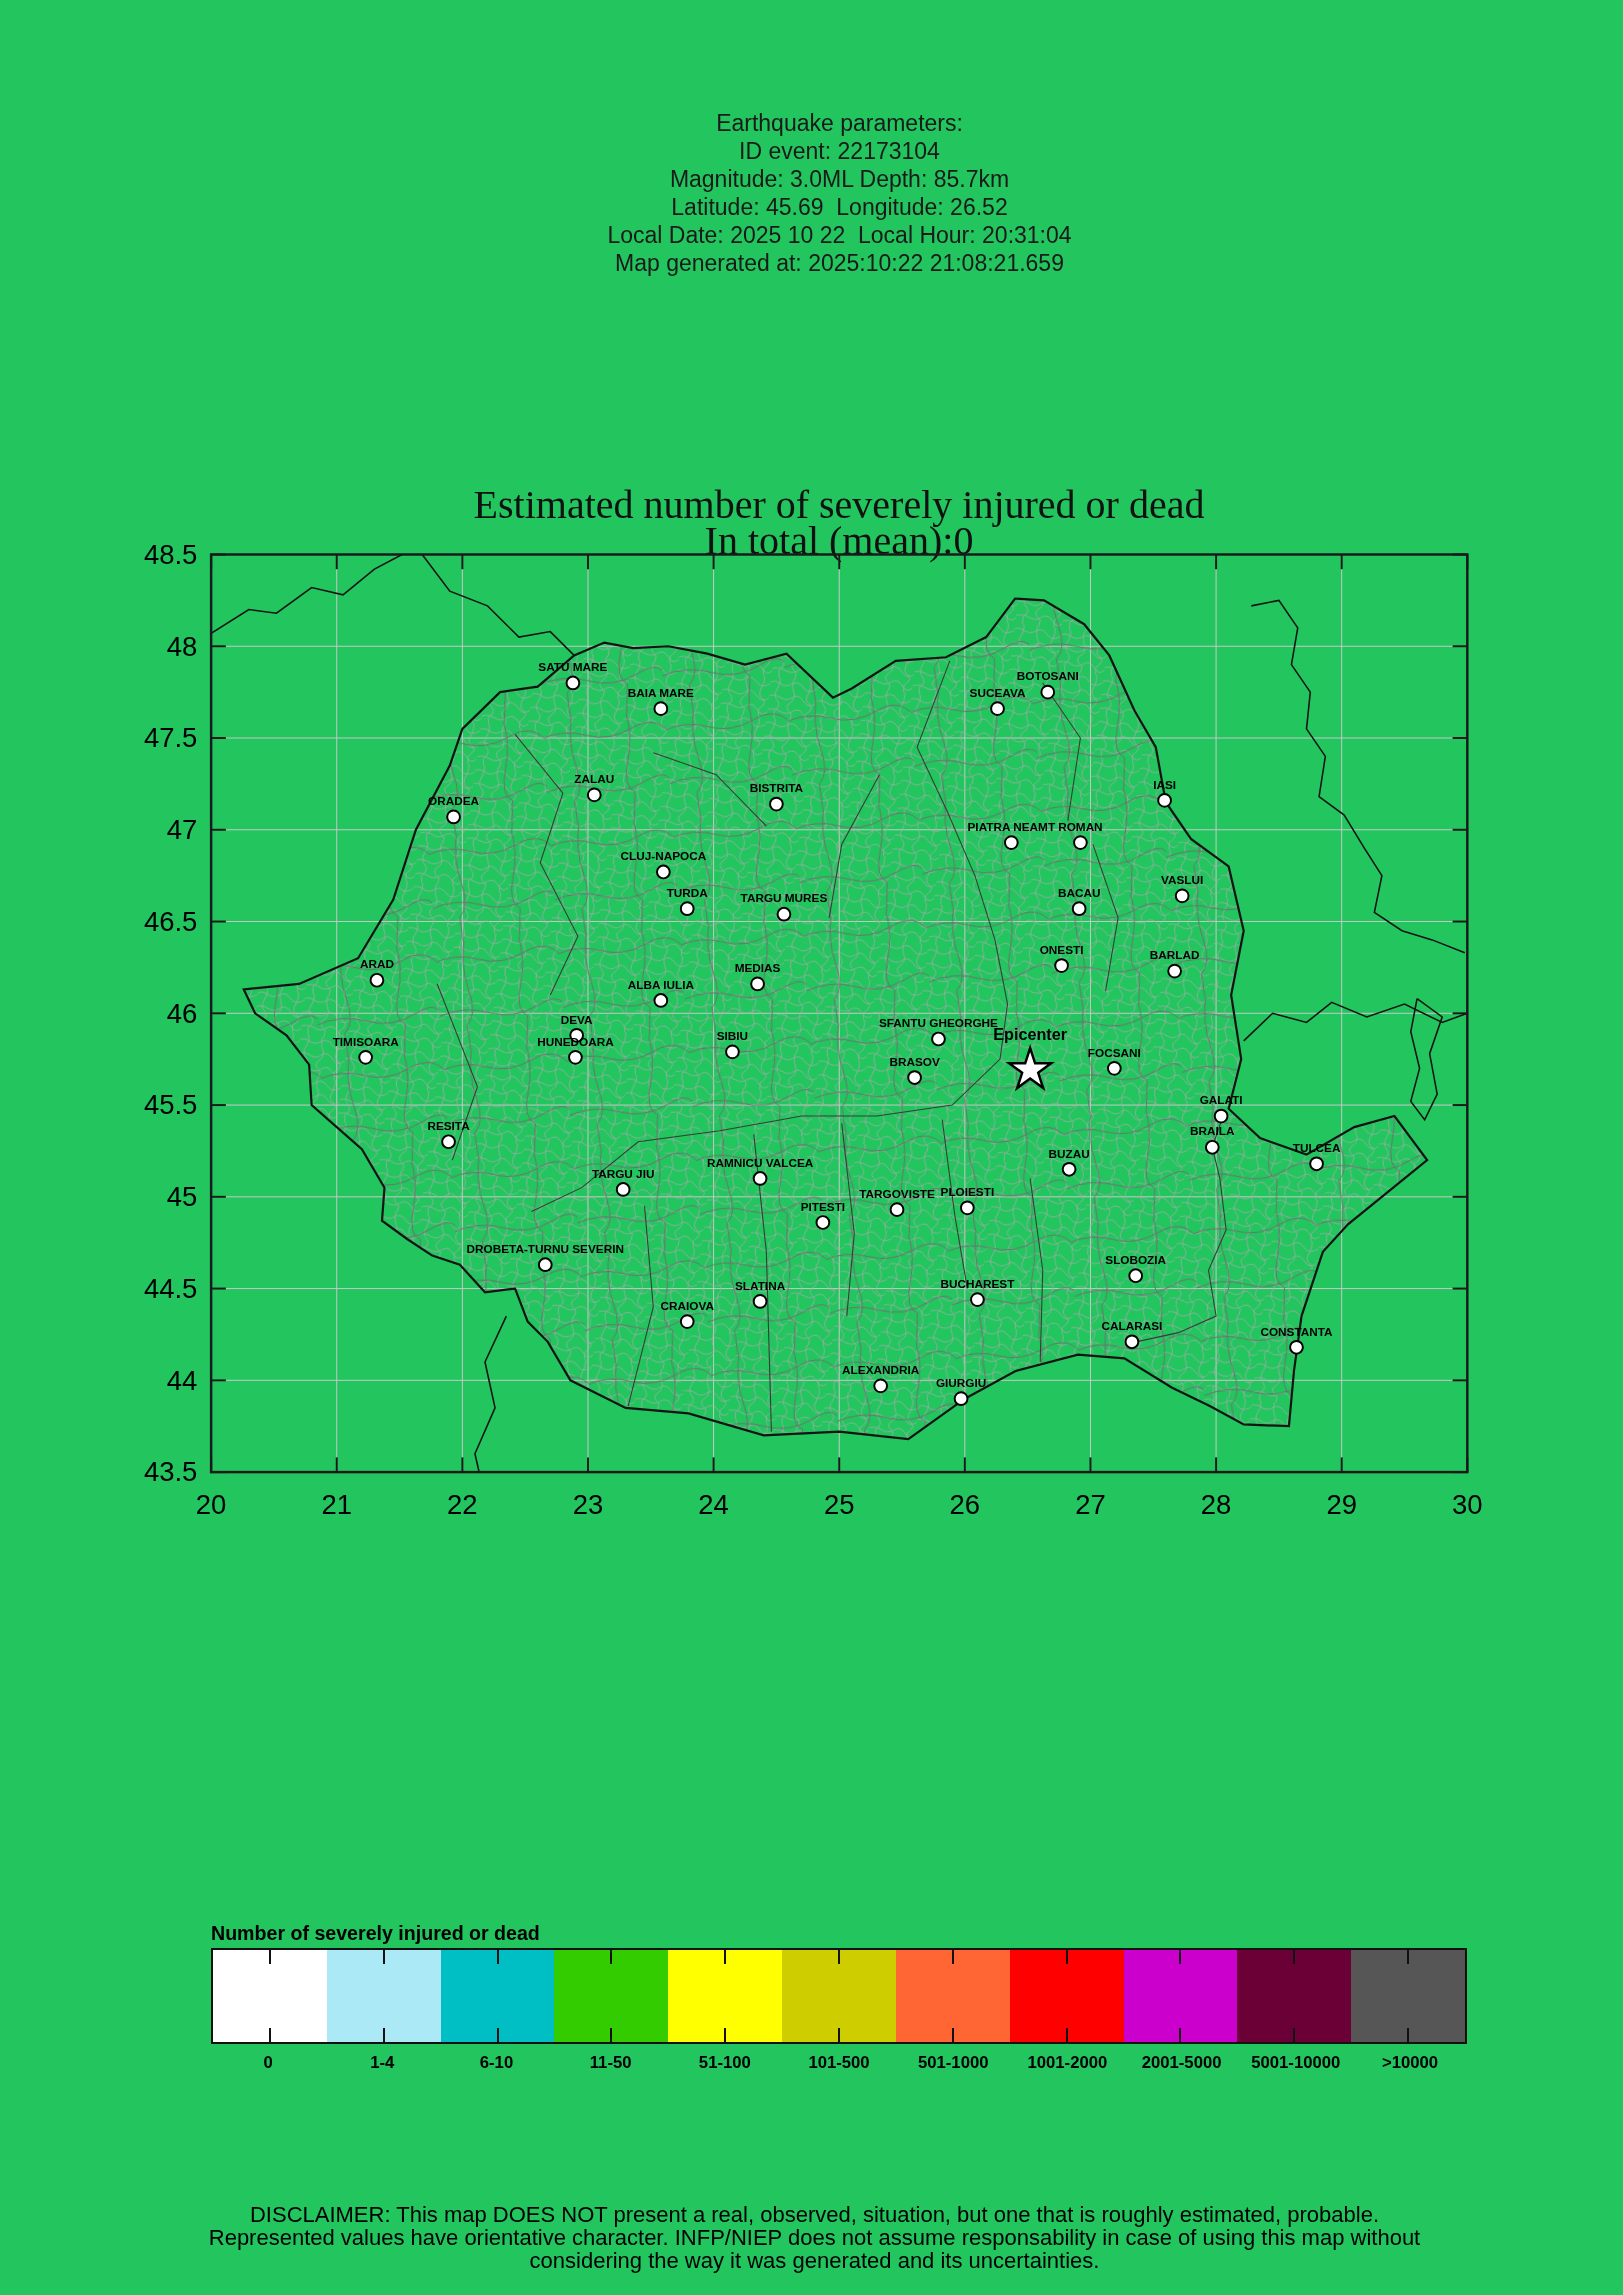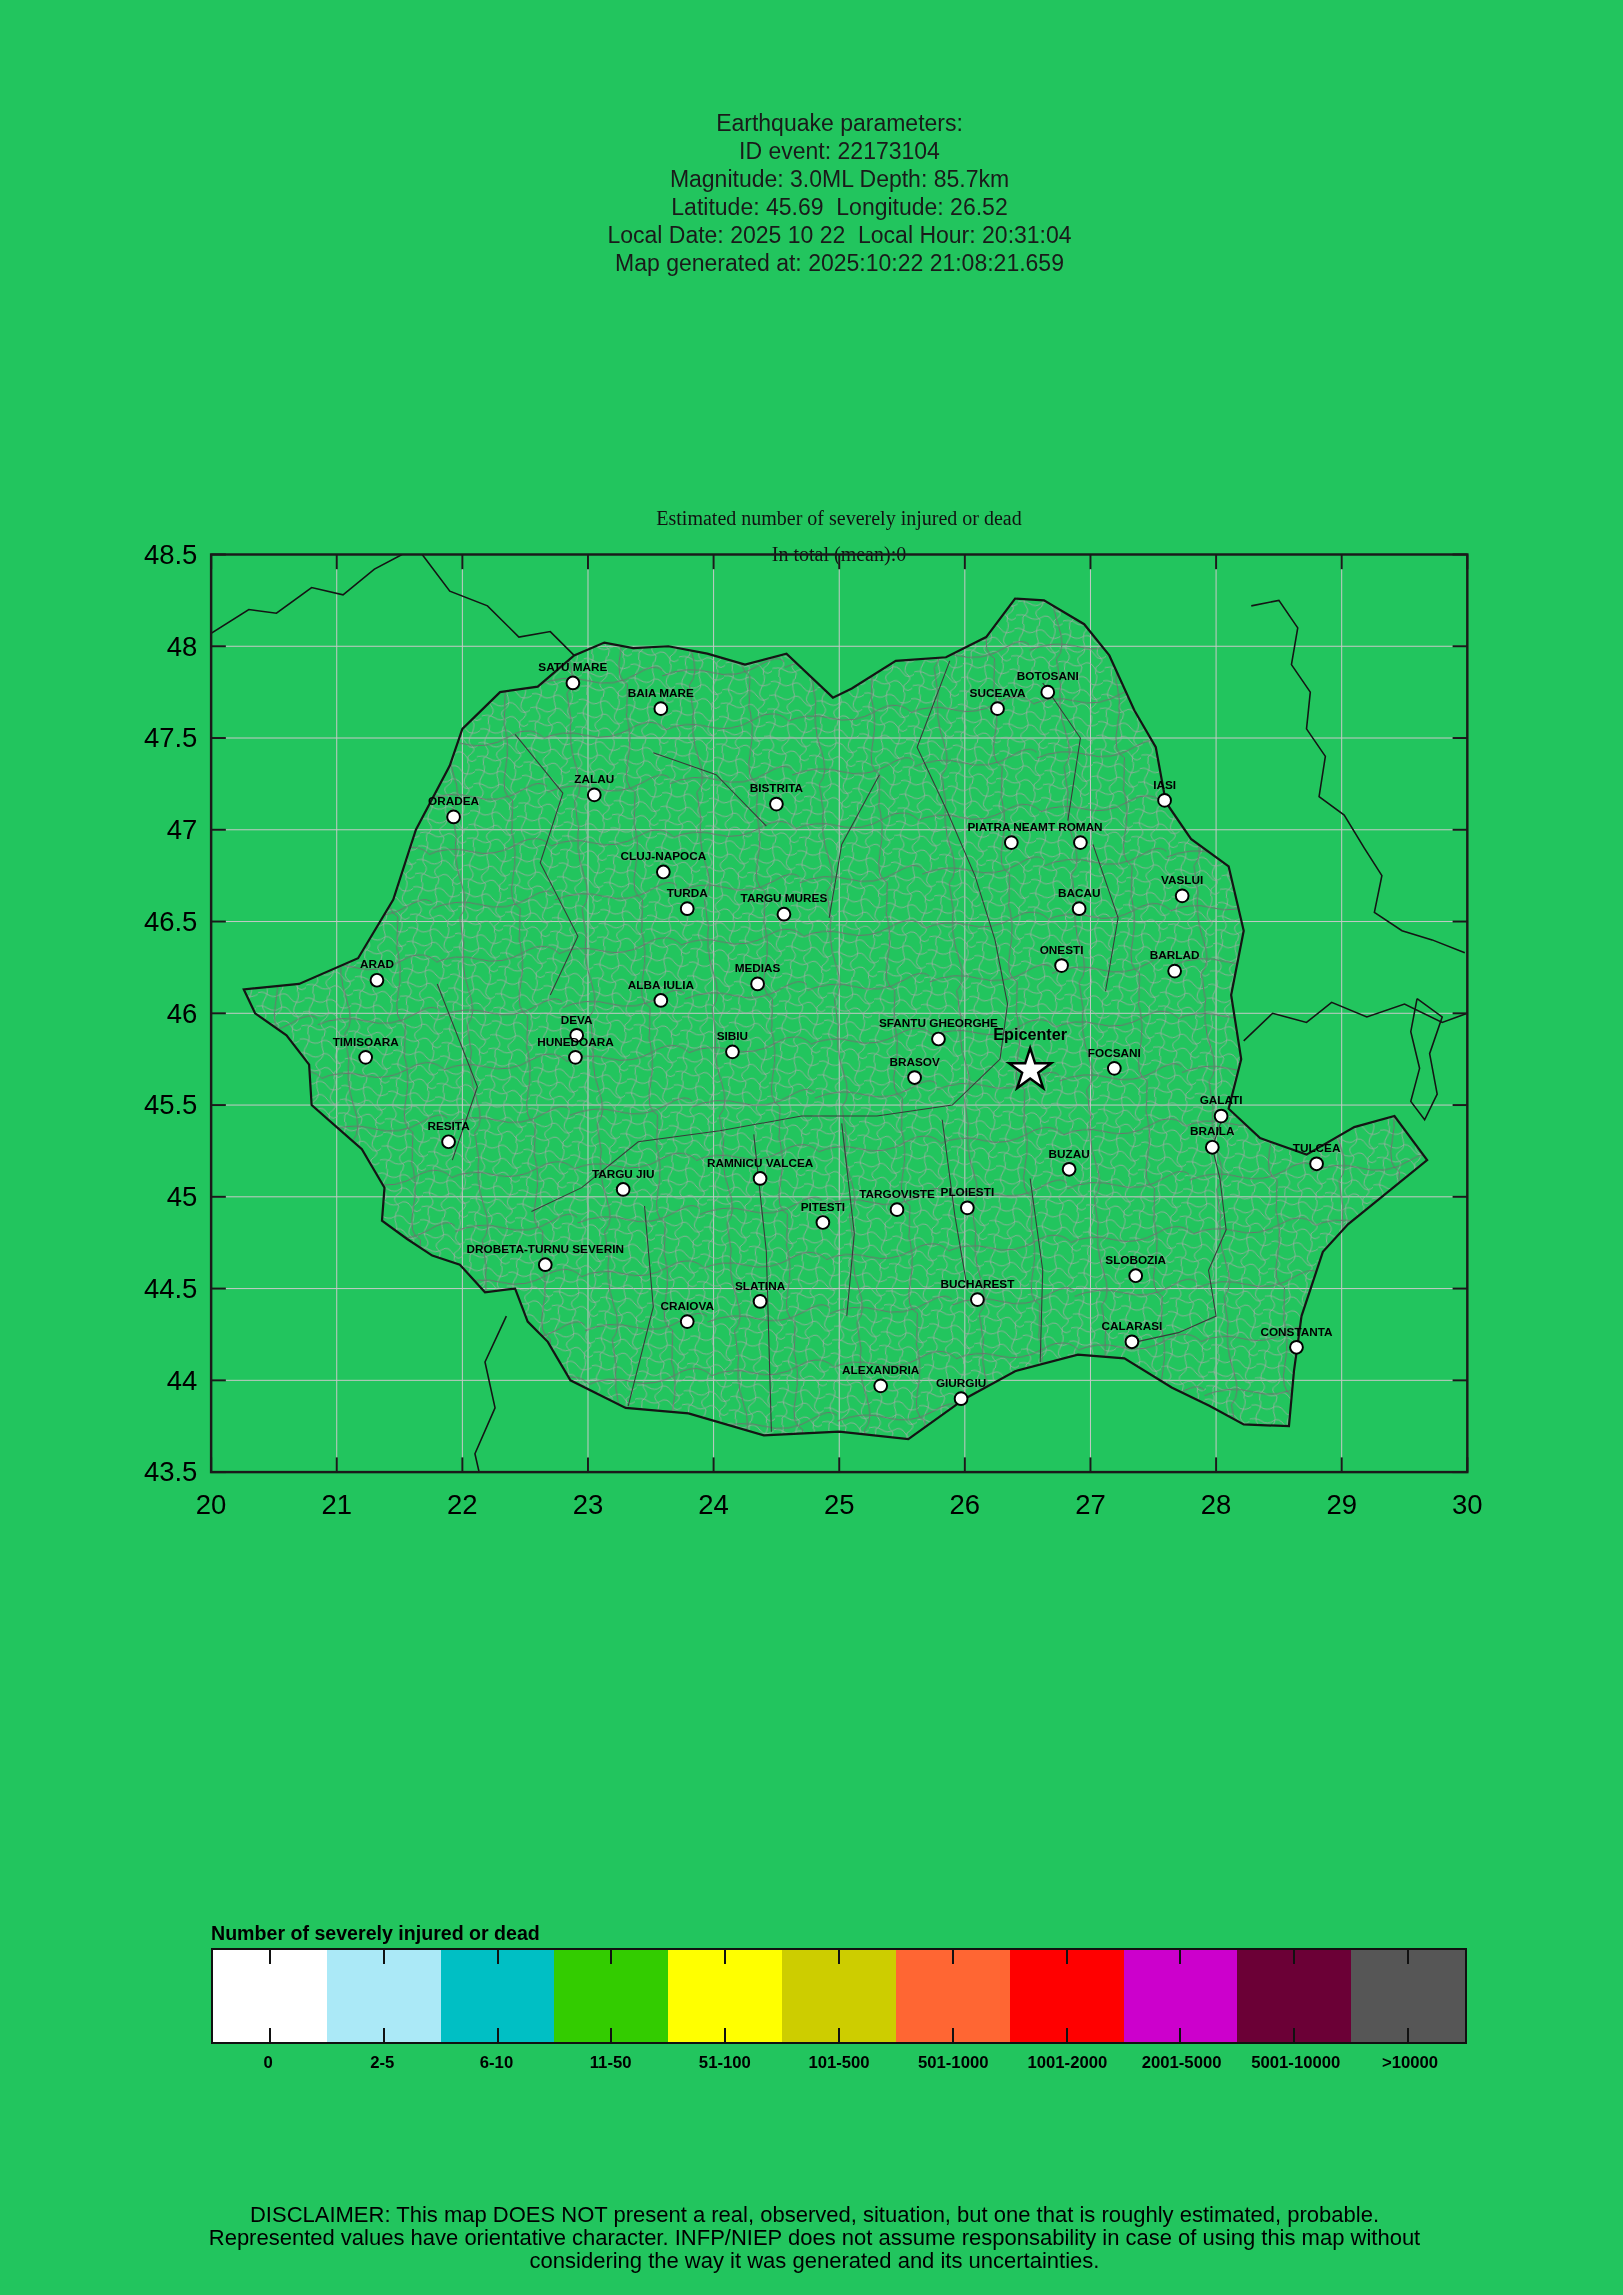--- a/index.html
+++ b/index.html
@@ -2,21 +2,21 @@
 <html style="font-size:7.9px"><head>
 <meta charset="utf-8">
 <style>
   html,body{margin:0;padding:0;background:#ffffff;}
   .page{position:relative;width:1623px;height:2295px;background:#22c55e;overflow:hidden;
         font-family:"Liberation Sans",sans-serif;color:#000;}
   .hdr{position:absolute;top:109px;left:0;width:1679px;text-align:center;
        font-size:23px;line-height:28px;color:#1a1a1a;}
   .hdr div{white-space:pre;}
   .map-title{position:absolute;top:487px;left:201px;width:1276px;text-align:center;
-       font-family:"Liberation Serif","DejaVu Serif",serif;font-size:20px;line-height:36px;color:#111;margin-top:13px;}
+       font-family:"Liberation Serif","DejaVu Serif",serif;font-size:40px;line-height:36px;color:#111;}
   svg.mapsvg{position:absolute;left:0;top:0;width:1623px;height:2295px;}
   .cbar-title{position:absolute;top:1922px;left:211px;width:1256px;text-align:left;
        font-size:19.6px;font-weight:bold;color:#000;}
   .cbar{position:absolute;left:211px;top:1948px;width:1256px;height:96px;
        border:2px solid #111;box-sizing:border-box;display:flex;}
   .cbar-seg{position:relative;flex:1 1 0;height:100%;}
   .cbar-seg .tick-top,.cbar-seg .tick-bot{position:absolute;left:50%;width:2px;margin-left:-1px;
        height:13.7px;background:#111;}
   .cbar-seg .tick-top{top:0;}
   .cbar-seg .tick-bot{bottom:0;}
@@ -327,21 +327,21 @@
         <div class="tick-top"></div>
         <div class="tick-bot"></div>
       </div>
       <div class="cbar-seg" style="background: rgb(86, 86, 86);">
         <div class="tick-top"></div>
         <div class="tick-bot"></div>
       </div>
     </div>
   <div class="cbar-labels" id="cbar-labels">
       <div class="cbar-label">0</div>
-      <div class="cbar-label">2-5</div>
+      <div class="cbar-label">1-4</div>
       <div class="cbar-label">6-10</div>
       <div class="cbar-label">11-50</div>
       <div class="cbar-label">51-100</div>
       <div class="cbar-label">101-500</div>
       <div class="cbar-label">501-1000</div>
       <div class="cbar-label">1001-2000</div>
       <div class="cbar-label">2001-5000</div>
       <div class="cbar-label">5001-10000</div>
       <div class="cbar-label">&gt;10000</div>
     </div>

